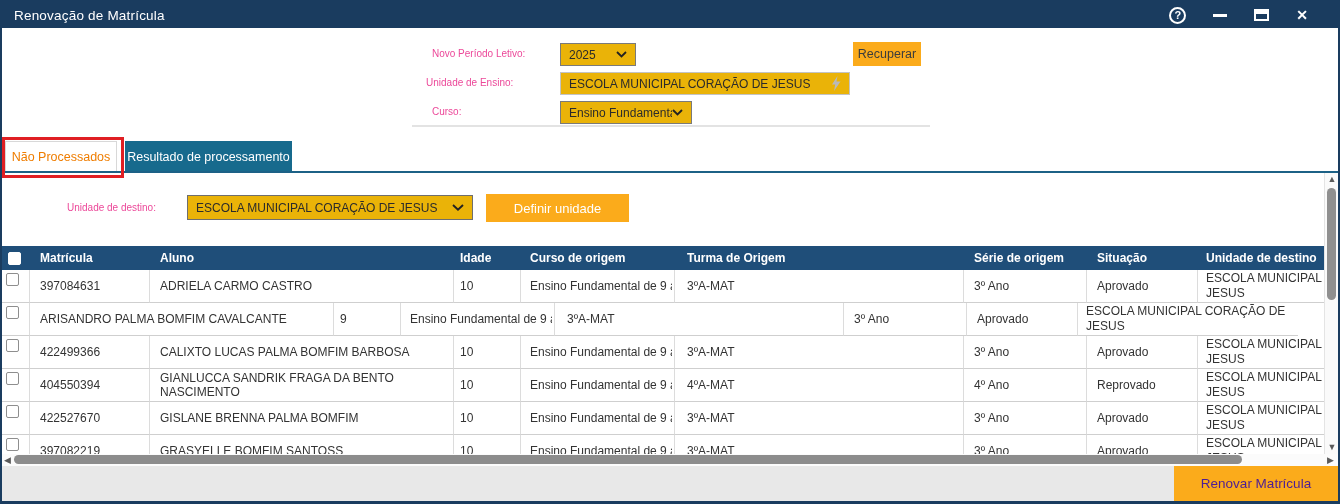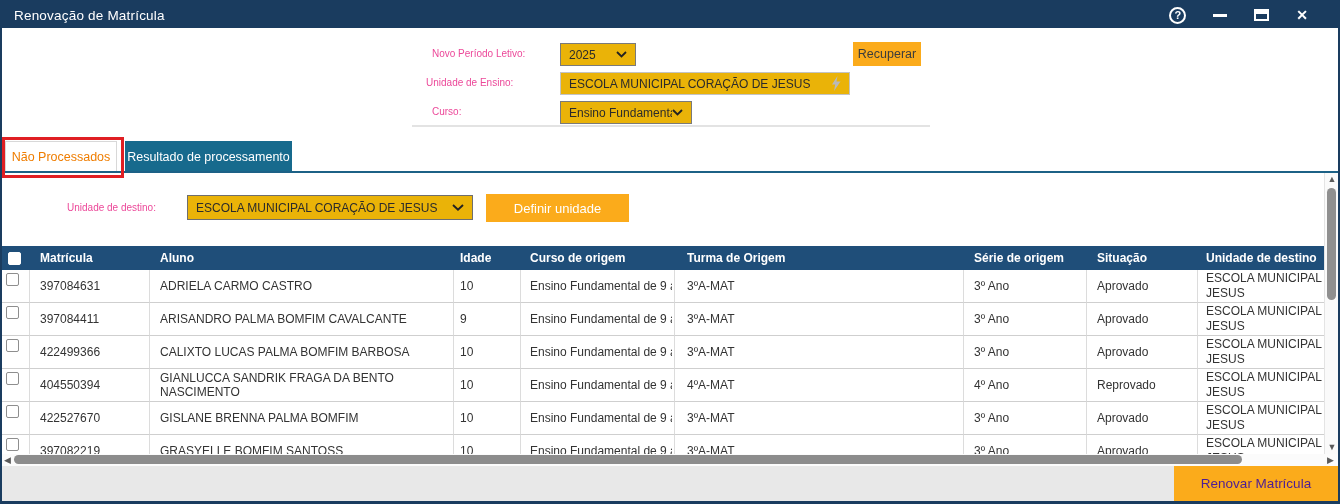--- a/index.html
+++ b/index.html
@@ -175,21 +175,20 @@
       <div class="td c-sit">Aprovado</div>
       <div class="td c-uni">
             <span class="uni-text">ESCOLA MUNICIPAL CORAÇÃO DE JESUS</span>
           </div>
     </div>
 
     <div class="trow">
       <div class="td c-cb">
             <span class="cb"></span>
           </div>
-      <div class="td c-mat">397084411</div>
       <div class="td c-aluno">ARISANDRO PALMA BOMFIM CAVALCANTE</div>
       <div class="td c-idade">9</div>
       <div class="td c-curso">
             <span class="clip">Ensino Fundamental de 9 anos</span>
           </div>
       <div class="td c-turma">3ºA-MAT</div>
       <div class="td c-serie">3º Ano</div>
       <div class="td c-sit">Aprovado</div>
       <div class="td c-uni">
             <span class="uni-text">ESCOLA MUNICIPAL CORAÇÃO DE JESUS</span>

